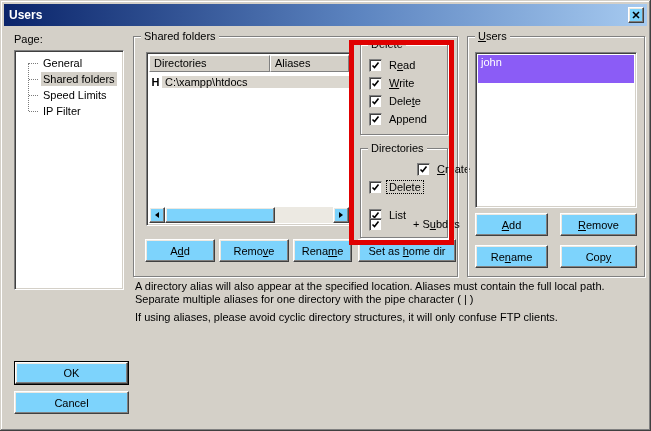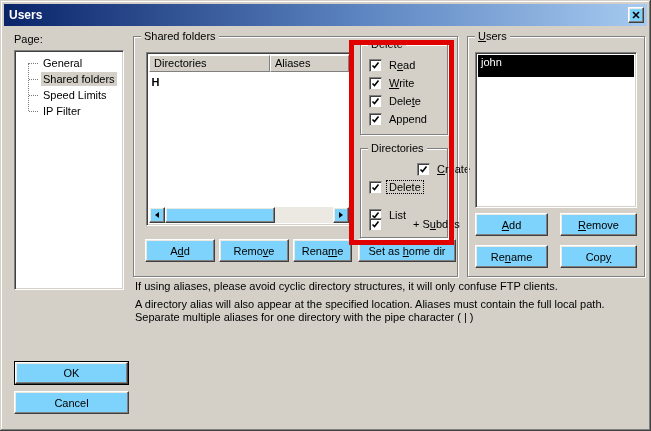--- a/index.html
+++ b/index.html
@@ -67,21 +67,21 @@
   .cbrow { position: absolute; left: 8px; display: flex; align-items: center; height: 14px; }
   .chk {
     position: relative; width: 13px; height: 13px; background: #fff; flex: none;
     border: 1px solid; border-color: #808080 #d4d0c8 #d4d0c8 #808080;
     box-shadow: inset 1px 1px 0 #404040, inset -1px -1px 0 #ffffff;
   }
   .chk svg { position: absolute; left: 1px; top: 1px; }
   .cb-label { margin-left: 5px; padding: 0 2px; white-space: nowrap; }
   .cb-label.focused { outline: 1px dotted #000; }
   
-  .user-row { height: 22px; background: #000000; color: #fff; padding: 1px 3px; }
+  .user-row { height: 28px; background: #8b5cf6; color: #fff; padding: 1px 3px; }
   
   .notes { position: absolute; left: 135px; top: 280px; width: 513px; line-height: 13px; }
   .notes p + p { margin-top: 5px; }
   
   .red-box { position: absolute; left: 349px; top: 40px; width: 105px; height: 205px; border: 5px solid #e00000; z-index: 50; }
 </style>
 </head>
 <body>
 
 <div class="window">
@@ -123,20 +123,21 @@
   </div>
 
   <div class="sunken" style="left:146px;top:52px;width:206px;height:174px;">
     <div style="position:absolute;left:2px;top:2px;right:2px;display:flex;">
       <div class="hdr" style="width:121px;">Directories</div>
       <div class="hdr" style="flex:1;">Aliases</div>
     </div>
     <div style="position:absolute;left:2px;top:19px;right:2px;">
       <div class="folder-row">
         <span class="h-cell">H</span>
+        <span class="dir-cell">C:\xampp\htdocs</span>
       </div>
     </div>
     <div class="hscroll">
       <div class="sb-btn push" style="position:relative;">
           <span class="tri-left"></span>
         </div>
       <div class="sb-track">
         <div class="sb-thumb push"></div>
       </div>
       <div class="sb-btn push" style="position:relative;">
@@ -245,22 +246,22 @@
     <span><span></span><span class="u">R</span><span>emove</span></span>
   </button>
   <button class="push" style="left:475px;top:245px;width:73px;height:23px;">
     <span><span>Re</span><span class="u">n</span><span>ame</span></span>
   </button>
   <button class="push" style="left:560px;top:245px;width:77px;height:23px;">
     <span><span>Cop</span><span class="u">y</span><span></span></span>
   </button>
 
   <div class="notes">
+    <p>A directory alias will also appear at the specified location. Aliases must contain the full local path. Separate multiple aliases for one directory with the pipe character ( | )</p>
     <p>If using aliases, please avoid cyclic directory structures, it will only confuse FTP clients.</p>
-    <p>A directory alias will also appear at the specified location. Aliases must contain the full local path. Separate multiple aliases for one directory with the pipe character ( | )</p>
   </div>
 
   <div class="default-ring" style="left:14px;top:361px;width:115px;height:24px;">
     <button class="push">OK</button>
   </div>
   <button class="push" style="left:14px;top:391px;width:115px;height:23px;">Cancel</button>
 
   <div class="red-box"></div>
 
 </div>

